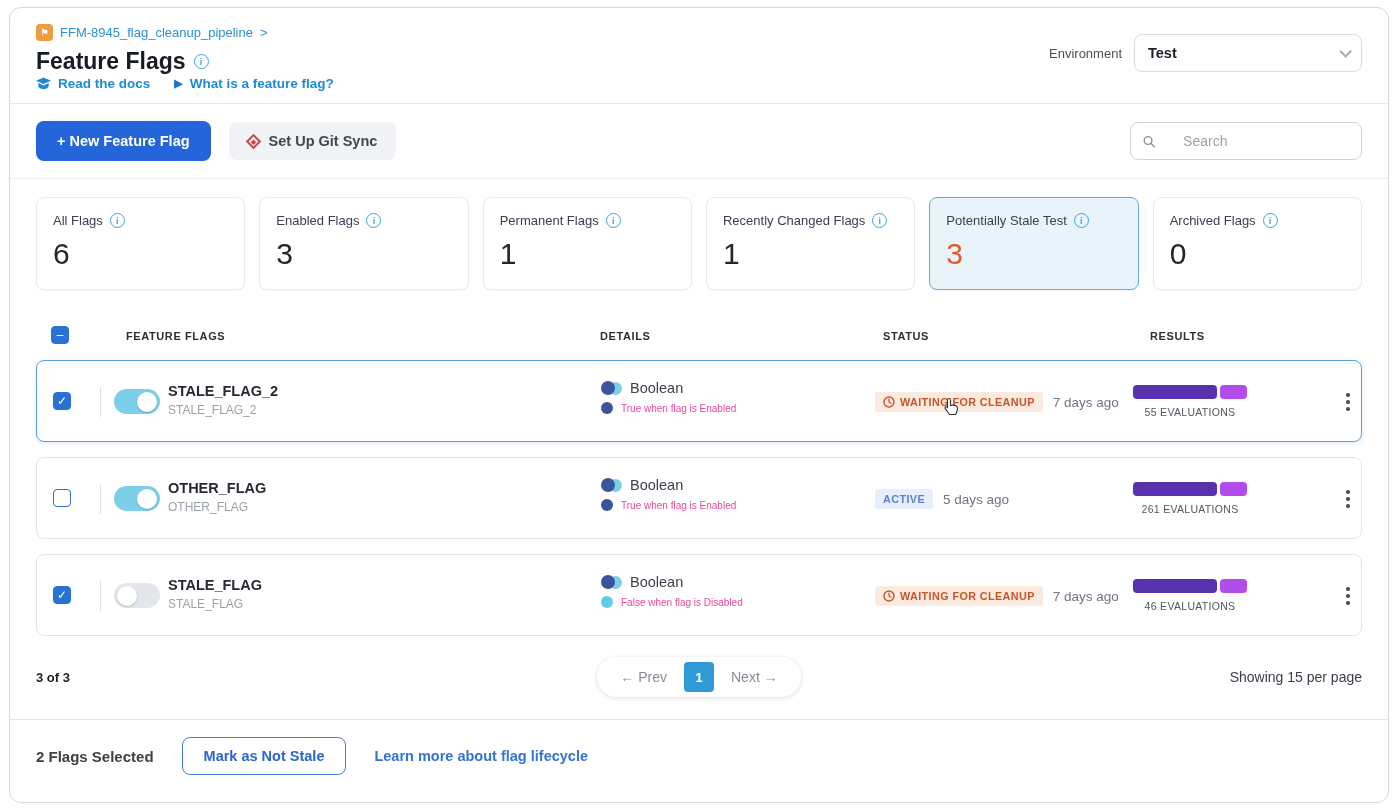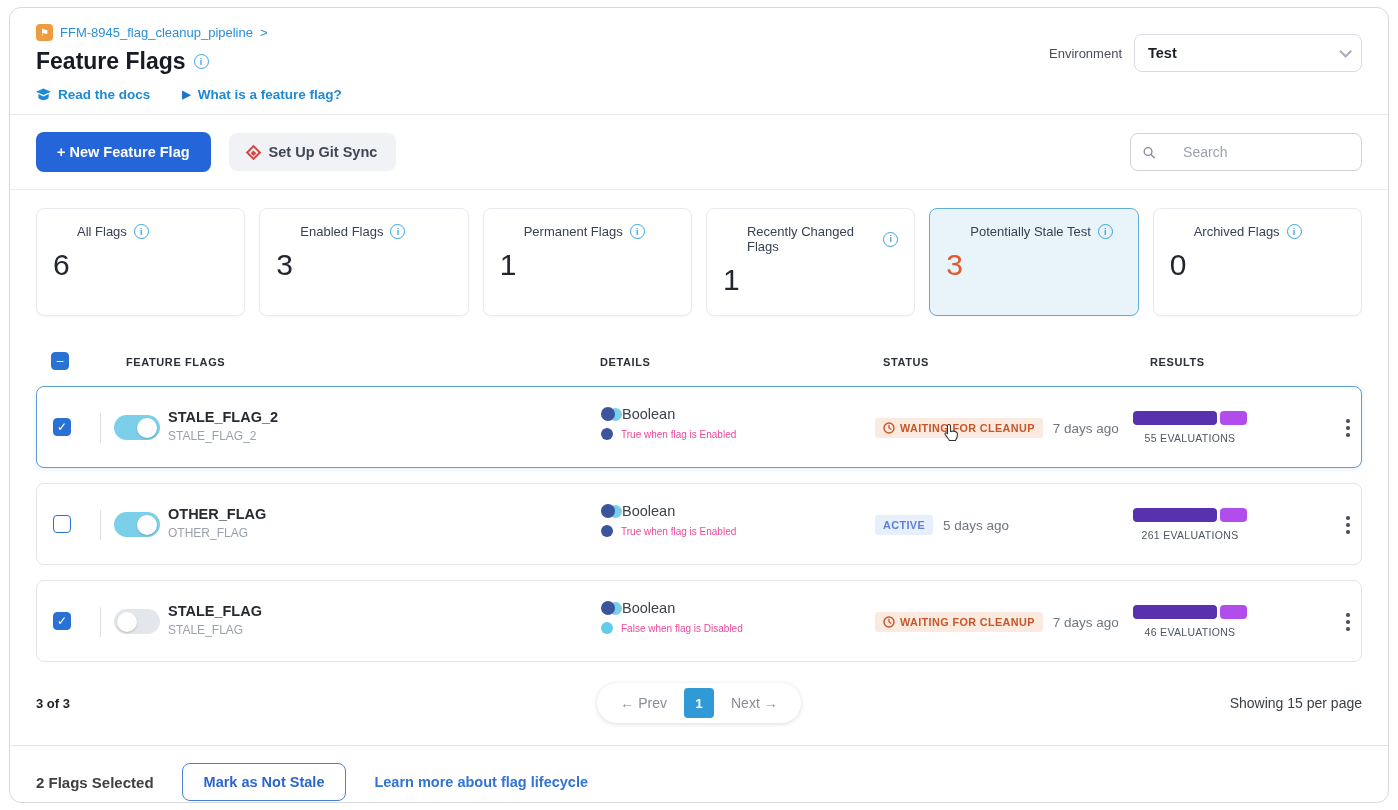--- a/index.html
+++ b/index.html
@@ -12,21 +12,21 @@
   .header { position:relative; padding:16px 26px 12px; border-bottom:1px solid #e7e9ed; }
   .breadcrumb { display:flex; align-items:center; gap:7px; }
   .crumb-icon { width:17px; height:17px; border-radius:4px; background:#ef9b40; color:#fff;
     font-size:10px; display:flex; align-items:center; justify-content:center; }
   .crumb-link { color:#2b8fd6; font-size:13px; cursor:pointer; }
   .crumb-chevron { color:#2b8fd6; font-size:13px; }
   .page-title-row { display:flex; align-items:center; gap:8px; margin-top:7px; }
   .page-title { font-size:23px; font-weight:bold; color:#171b23; }
   .info-icon { width:15px; height:15px; border:1.5px solid #3ba4dd; border-radius:50%;
     color:#3ba4dd; font-size:9px; font-weight:bold; display:inline-flex; align-items:center; justify-content:center; flex:0 0 auto; }
-  .doc-links { display:flex; align-items:center; gap:32px; margin-top:12px; }
+  .doc-links { display:flex; align-items:center; gap:24px; margin-top:1px; }
   .doc-link { display:flex; align-items:center; gap:7px; color:#1d8ad3; font-size:13.5px; font-weight:bold; cursor:pointer; }
   .play-glyph { font-size:11px; color:#1d72d2; }
   .env { position:absolute; top:26px; right:26px; display:flex; align-items:center; }
   .env-label { font-size:13px; color:#4a4f58; margin-right:12px; }
   .env-select { width:228px; height:38px; border:1px solid #d8dbe3; border-radius:8px; background:#fff;
     display:flex; align-items:center; justify-content:space-between; padding:0 13px; cursor:pointer; }
   .env-value { font-size:14.5px; font-weight:bold; color:#1b1f27; }
   .chev-down { width:9px; height:9px; border-right:2px solid #a8aeb8; border-bottom:2px solid #a8aeb8;
     transform:rotate(45deg) translateY(-3px); }
   
@@ -41,21 +41,21 @@
   .spacer { flex:1; }
   .search-box { width:232px; height:38px; border:1px solid #cfd3da; border-radius:8px; background:#fff;
     display:flex; align-items:center; gap:9px; padding:0 12px; }
   .search-box input { border:none; outline:none; font-size:14px; color:#333; width:100%; font-family:inherit;margin-left:19px; }
   .search-box input::placeholder { color:#9ba2ad; }
   
   .stats { display:flex; gap:14px; padding:18px 26px 24px; }
   .stat-card { flex:1; background:#fff; border:1px solid #e9eaef; border-radius:8px;
     padding:15px 16px 18px; box-shadow:0 1px 2px rgba(0,0,0,.04); cursor:pointer; }
   .stat-card.selected { background:#e8f3fa; border-color:#63aed9; }
-  .stat-label-row { display:flex; align-items:center; gap:7px;margin-left:24px; }
+  .stat-label-row { display:flex; align-items:center; gap:7px; }
   .stat-label { font-size:13px; color:#394050; }
   .stat-value { font-size:30px; color:#23262e; margin-top:9px; font-weight:500; }
   .stat-card.selected .stat-value { color:#e05a2c; }
   
   .table-area { padding:0 26px; }
   .thead { position:relative; height:46px; }
   .th { position:absolute; top:16px; font-size:11px; font-weight:bold; color:#2a2f38; letter-spacing:.6px; }
   .checkbox { width:18px; height:18px; border-radius:4px; border:1.5px solid #2a71d4; background:#fff;
     display:flex; align-items:center; justify-content:center; color:#fff; font-size:12px; cursor:pointer; flex:0 0 auto; }
   .checkbox.on { background:#2a71d4; }
@@ -67,21 +67,21 @@
   .toggle { position:absolute; left:77px; top:28px; width:46px; height:25px; border-radius:13px; cursor:pointer; }
   .toggle.on { background:#7ccfe9; }
   .toggle.off { background:#e3e6ea; }
   .knob { position:absolute; top:2.5px; width:20px; height:20px; background:#fff; border-radius:50%;
     box-shadow:0 1px 2px rgba(0,0,0,.2); }
   .toggle.on .knob { right:3px; } .toggle.off .knob { left:3px; }
   .flag-name-block { position:absolute; left:131px; top:22px; }
   .flag-name { font-size:14.5px; font-weight:bold; color:#262b33; }
   .flag-id { font-size:12px; color:#9aa1ab; margin-top:4px; }
   .details-block { position:absolute; left:564px; top:19px; }
-  .detail-line1 { display:flex; align-items:center; gap:0; }
+  .detail-line1 { display:flex; align-items:center; gap:8px; }
   .bool-icon { display:flex; align-items:center; }
   .bool-c1 { width:14px; height:14px; border-radius:50%; background:#3b549c; z-index:2; }
   .bool-c2 { width:13px; height:13px; border-radius:50%; background:#7ad0e8; margin-left:-6px; }
   .detail-type { font-size:14.5px; color:#3c434e; }
   .detail-line2 { display:flex; align-items:center; gap:8px; margin-top:6px; }
   .dot { width:12px; height:12px; border-radius:50%; flex:0 0 auto; }
   .dot.navy { background:#3b549c; } .dot.cyan { background:#62cbe8; }
   .detail-text { font-size:10px; color:#ec4899; }
   .status-block { position:absolute; left:838px; top:31px; display:flex; align-items:center; gap:10px; }
   .badge { display:flex; align-items:center; gap:5px; font-size:10.8px; font-weight:bold;

